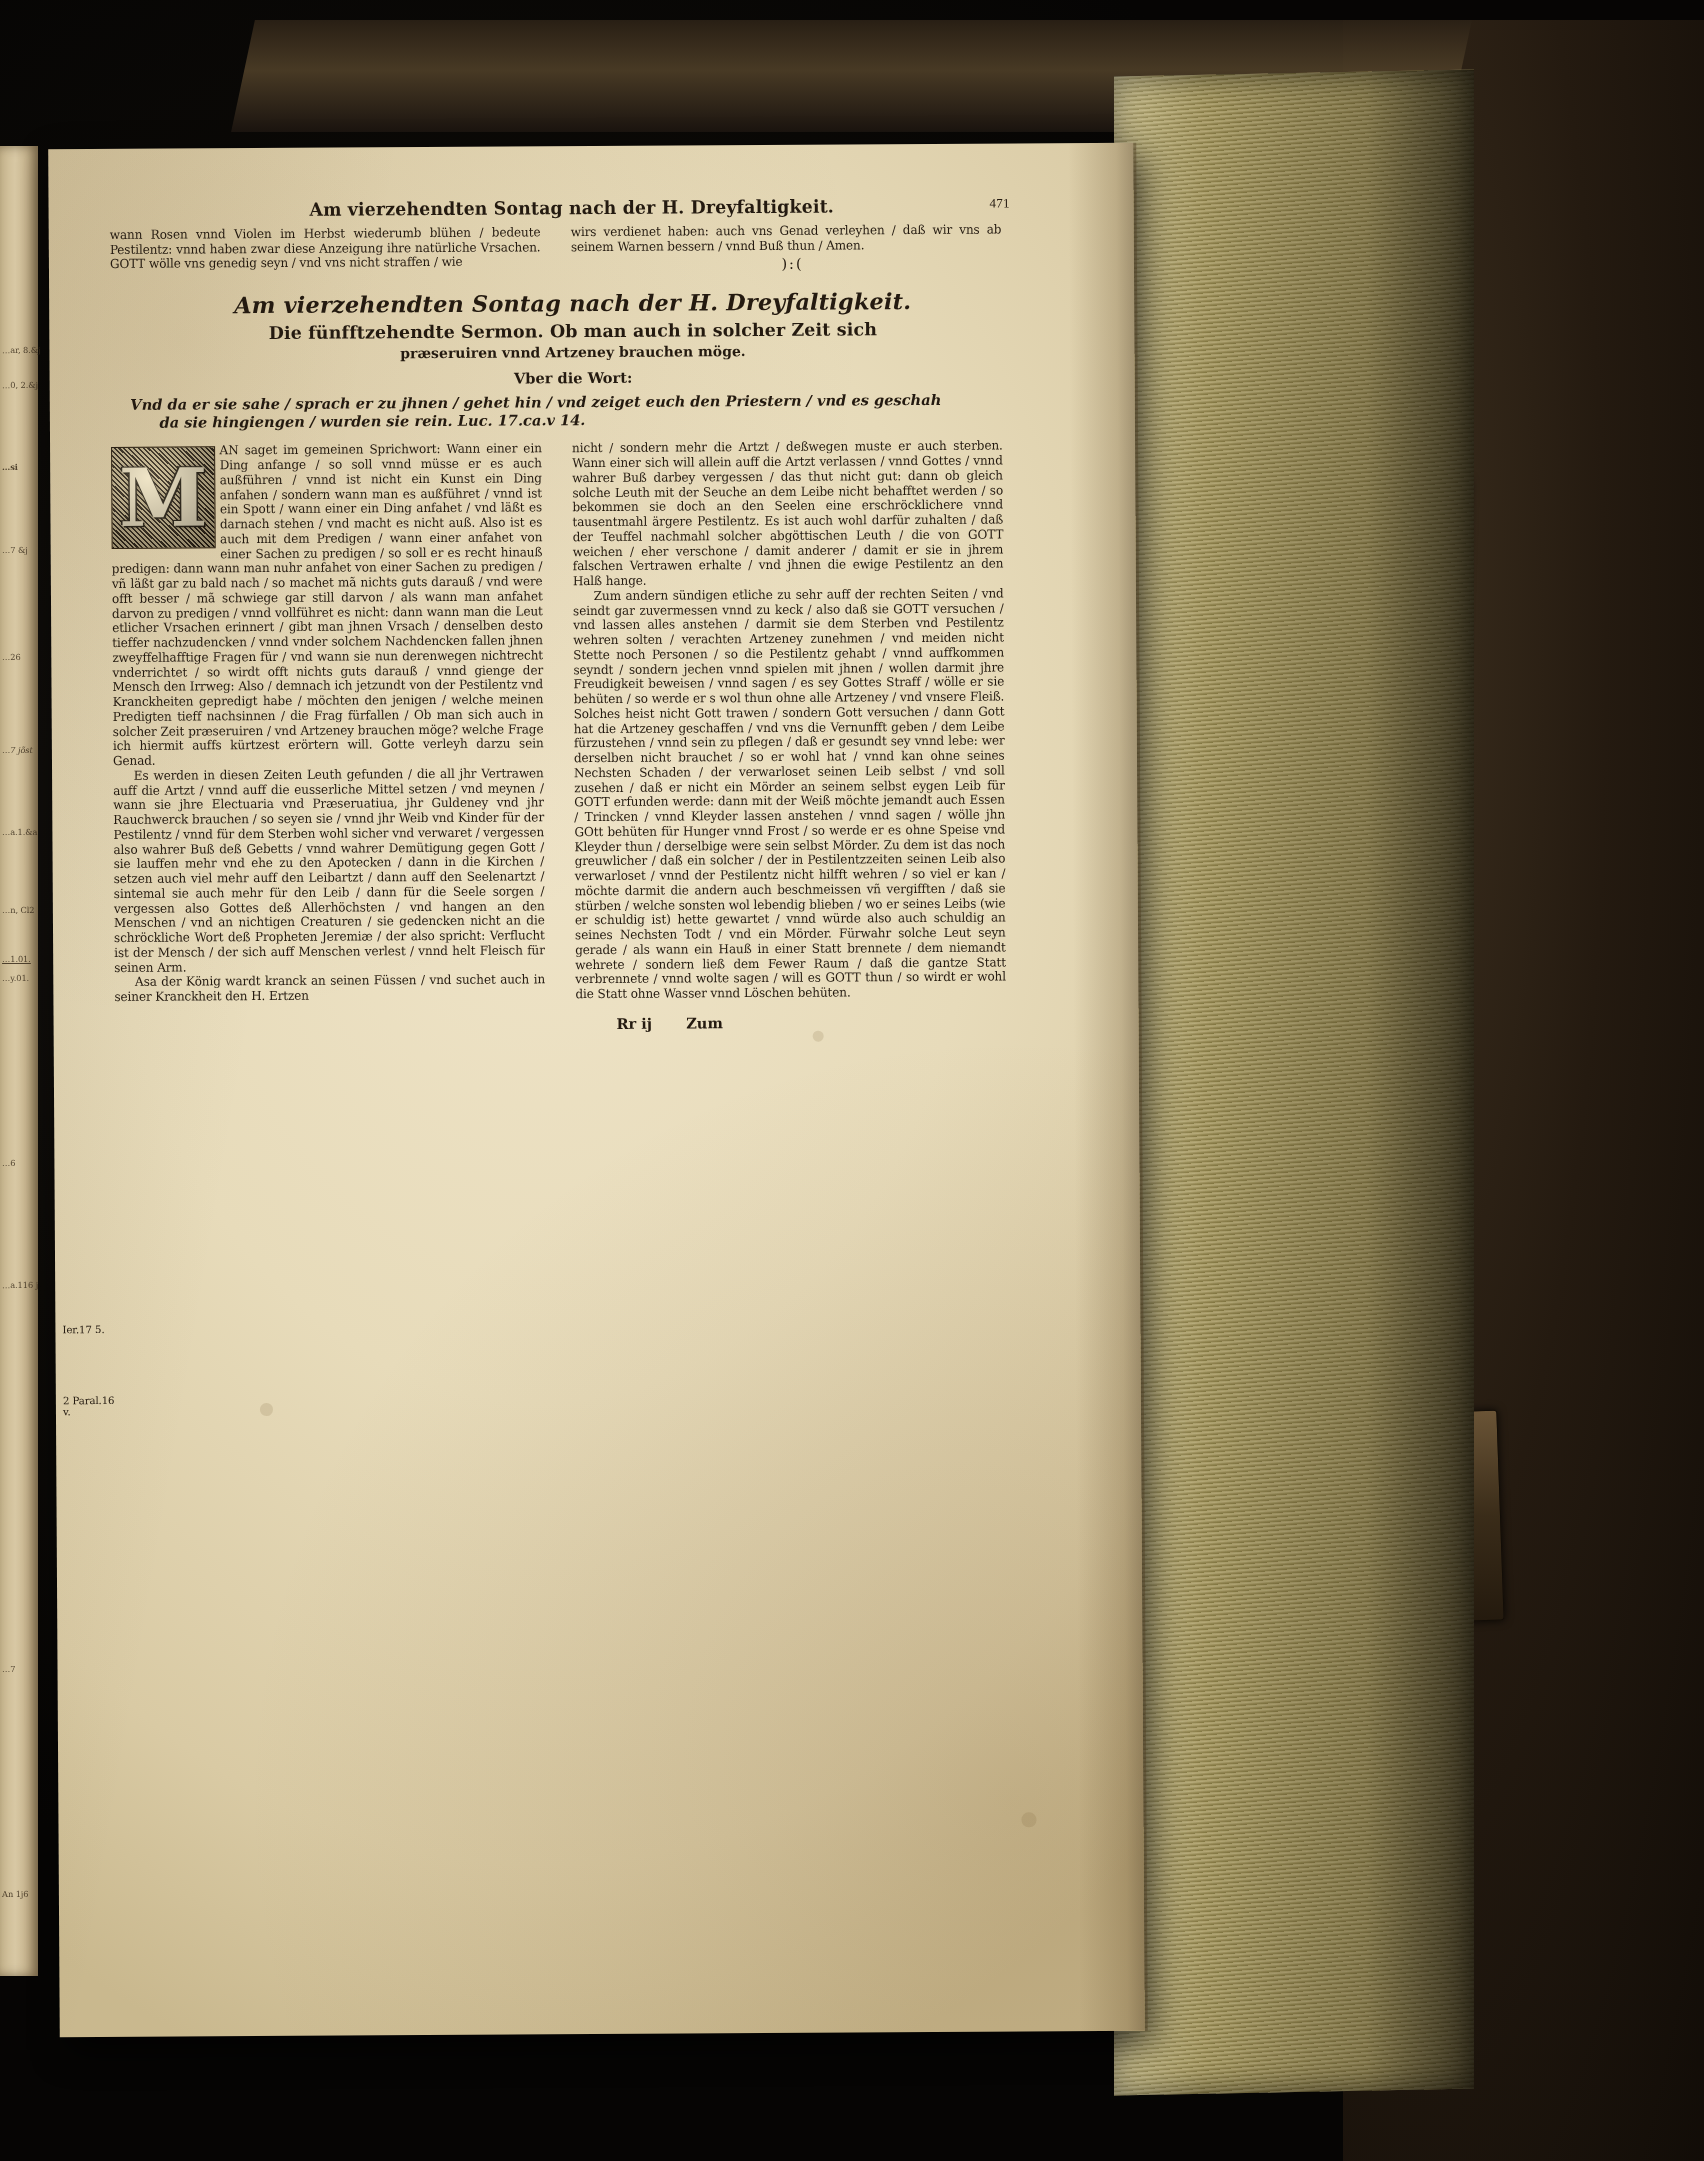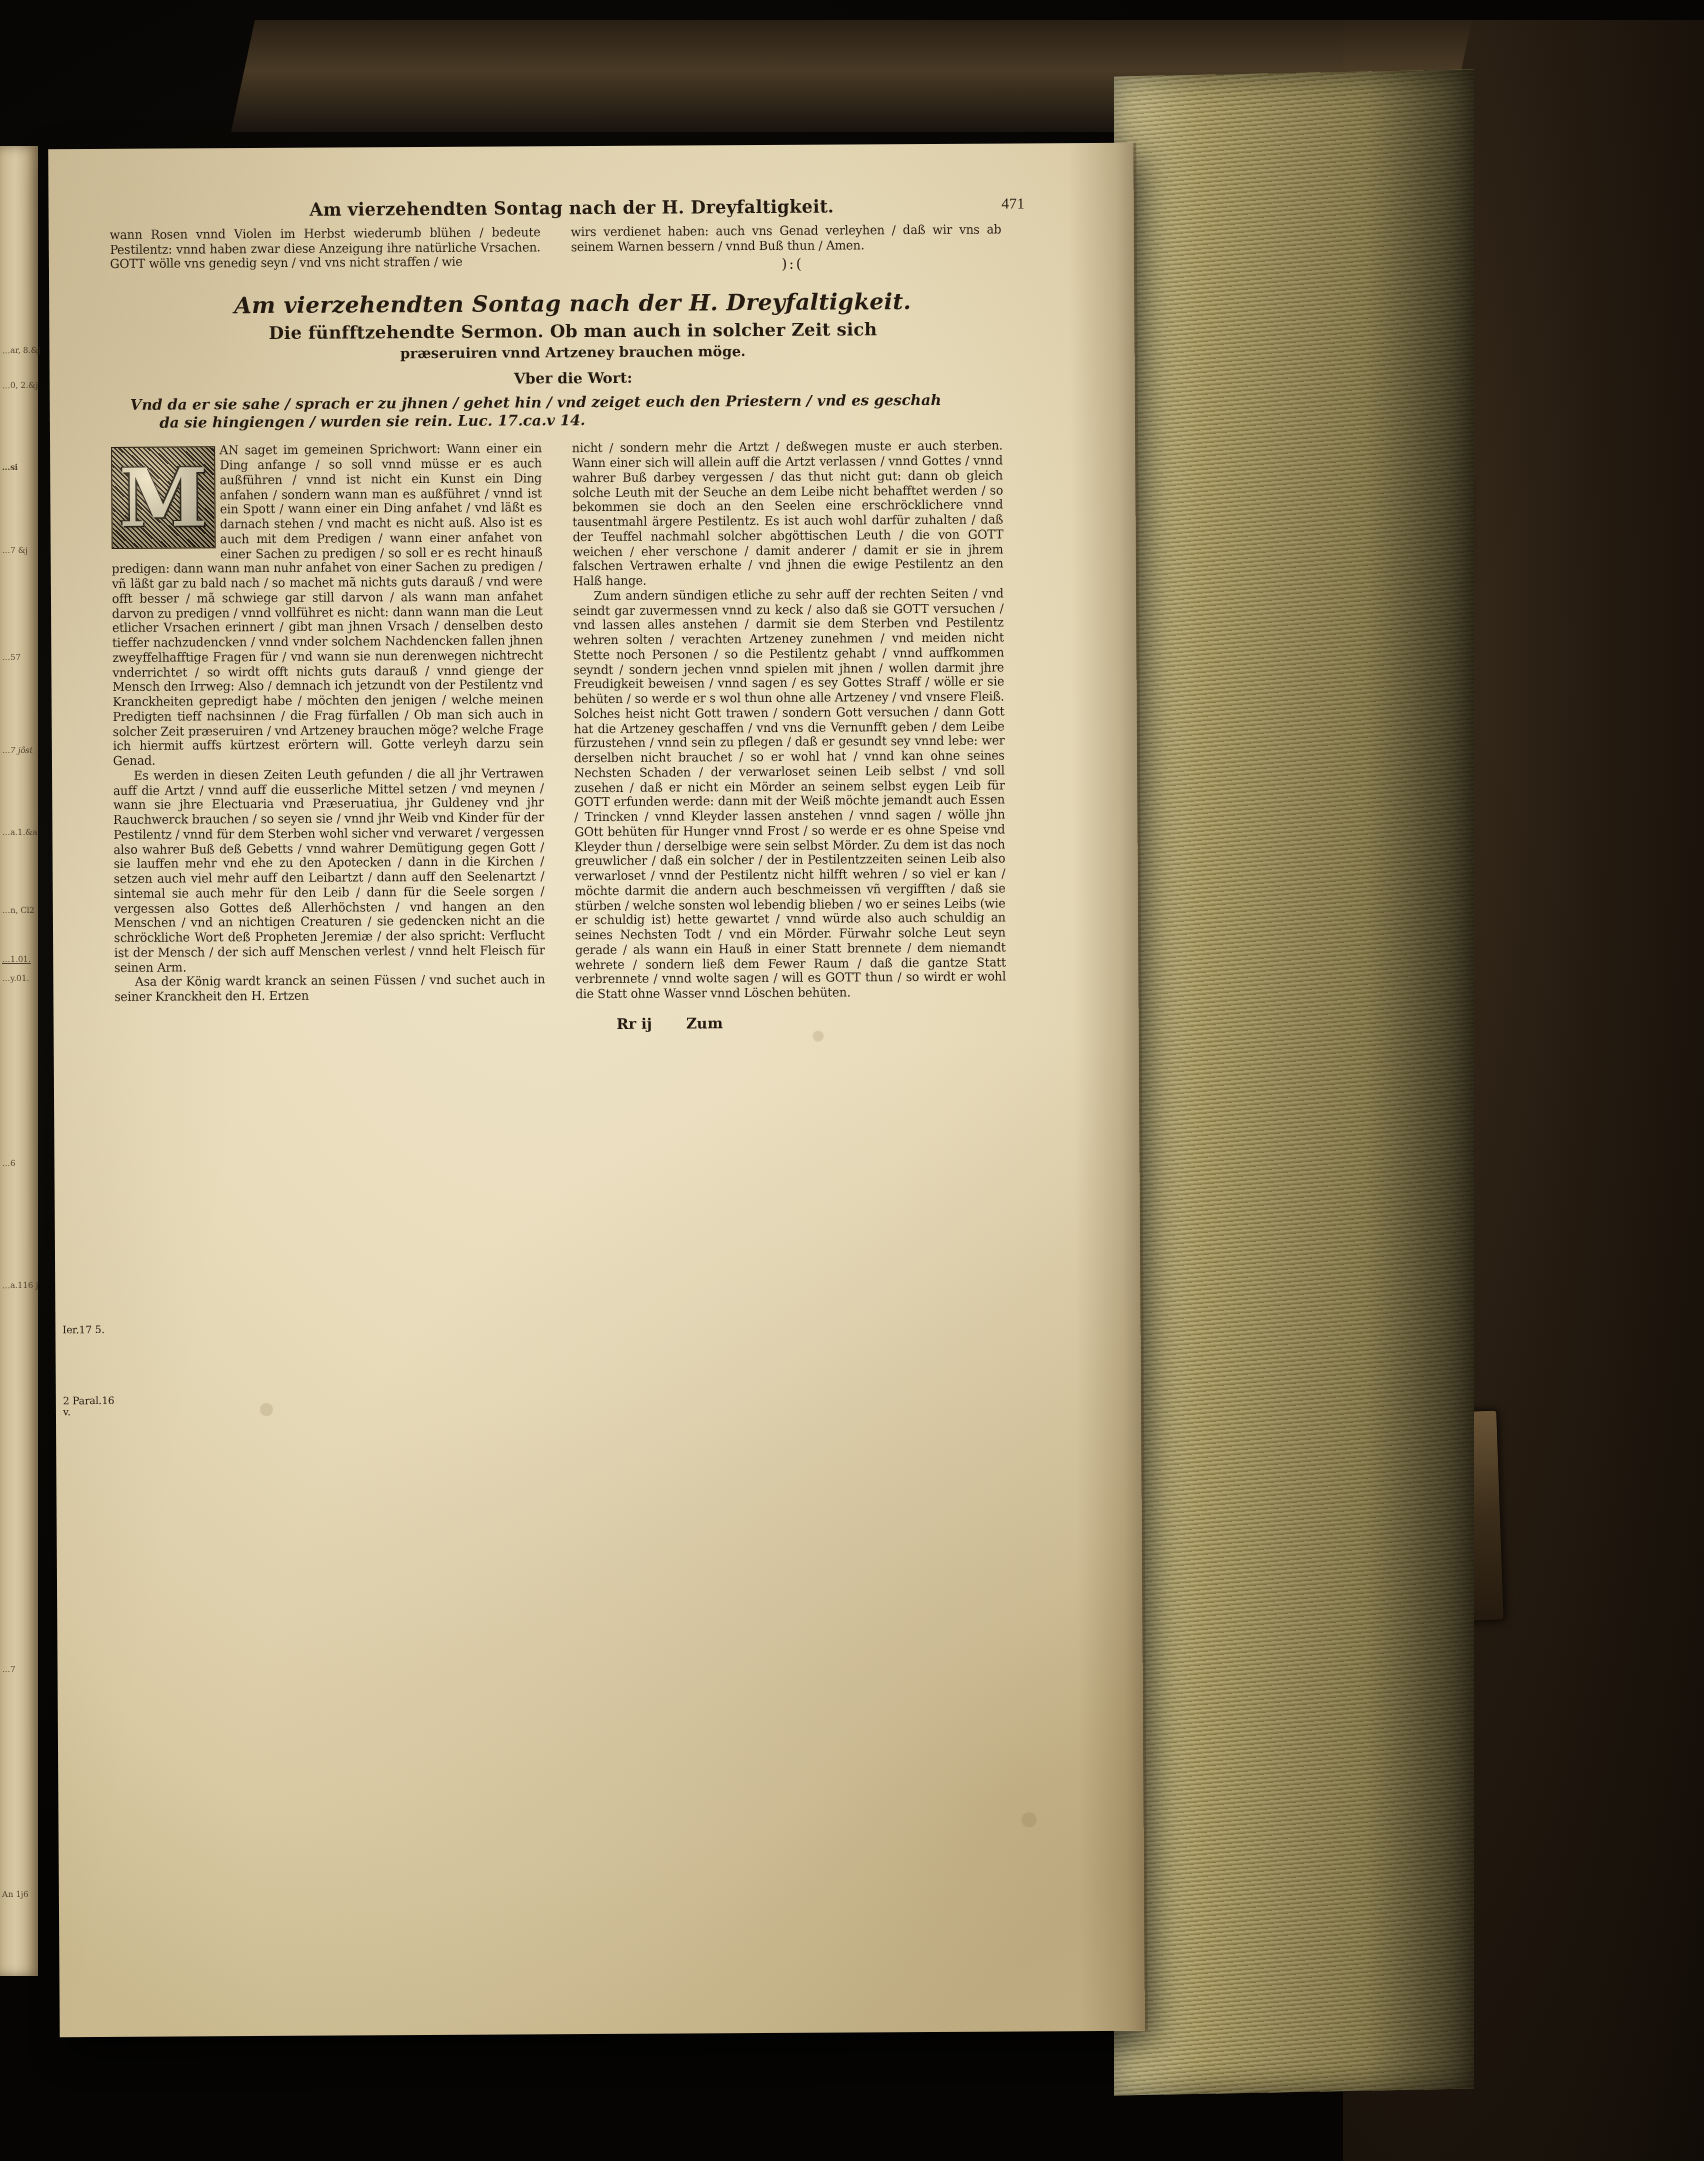--- a/index.html
+++ b/index.html
@@ -141,23 +141,23 @@
     position: relative;
     font-family: "DejaVu Serif", serif;
     font-weight: bold;
     font-size: 18px;
     letter-spacing: 0.2px;
     margin-bottom: 6.8px;
   }
   .running-head .rh-title { transform: scaleX(0.96); }
   .folio {
     position: absolute;
-    right: 10px;
+    right: 25px;
     top: 1px;
-    font-size: 15px;
+    font-size: 13px;
     font-weight: normal;
     font-family: "Liberation Serif", serif;
   }
 
   
   .cols {
     display: flex;
     gap: 16.5px;
   }
   .col {
@@ -309,21 +309,21 @@
   <div class="clasp c1"></div>
   <div class="clasp c2"></div>
 
   <div class="book-block"></div>
 
   <div class="left-page">
     <div class="marg" style="top: 199px;">…ar, 8.&amp;j</div>
     <div class="marg" style="top: 234px;">…0, 2.&amp;j</div>
     <div class="marg" style="top: 316px; font-weight: bold;">…si</div>
     <div class="marg" style="top: 399px;">…7 &amp;j</div>
-    <div class="marg" style="top: 506px;">…57</div>
+    <div class="marg" style="top: 506px;">…26</div>
     <div class="marg" style="top: 599px; font-style: italic;">…7 jõst</div>
     <div class="marg" style="top: 681px; text-align: right;">…a.1.&amp;a</div>
     <div class="marg" style="top: 759px;">…n, Cl2</div>
     <div class="marg" style="top: 827px;">…y.01.</div>
     <div class="marg" style="top: 808px; text-decoration: underline;">…1.01.</div>
     <div class="marg" style="top: 1012px;">…6</div>
     <div class="marg" style="top: 1134px;">…a.116 j</div>
     <div class="marg" style="top: 1518px;">…7</div>
     <div class="marg" style="top: 1743px;">An 1j6</div>
   </div>

